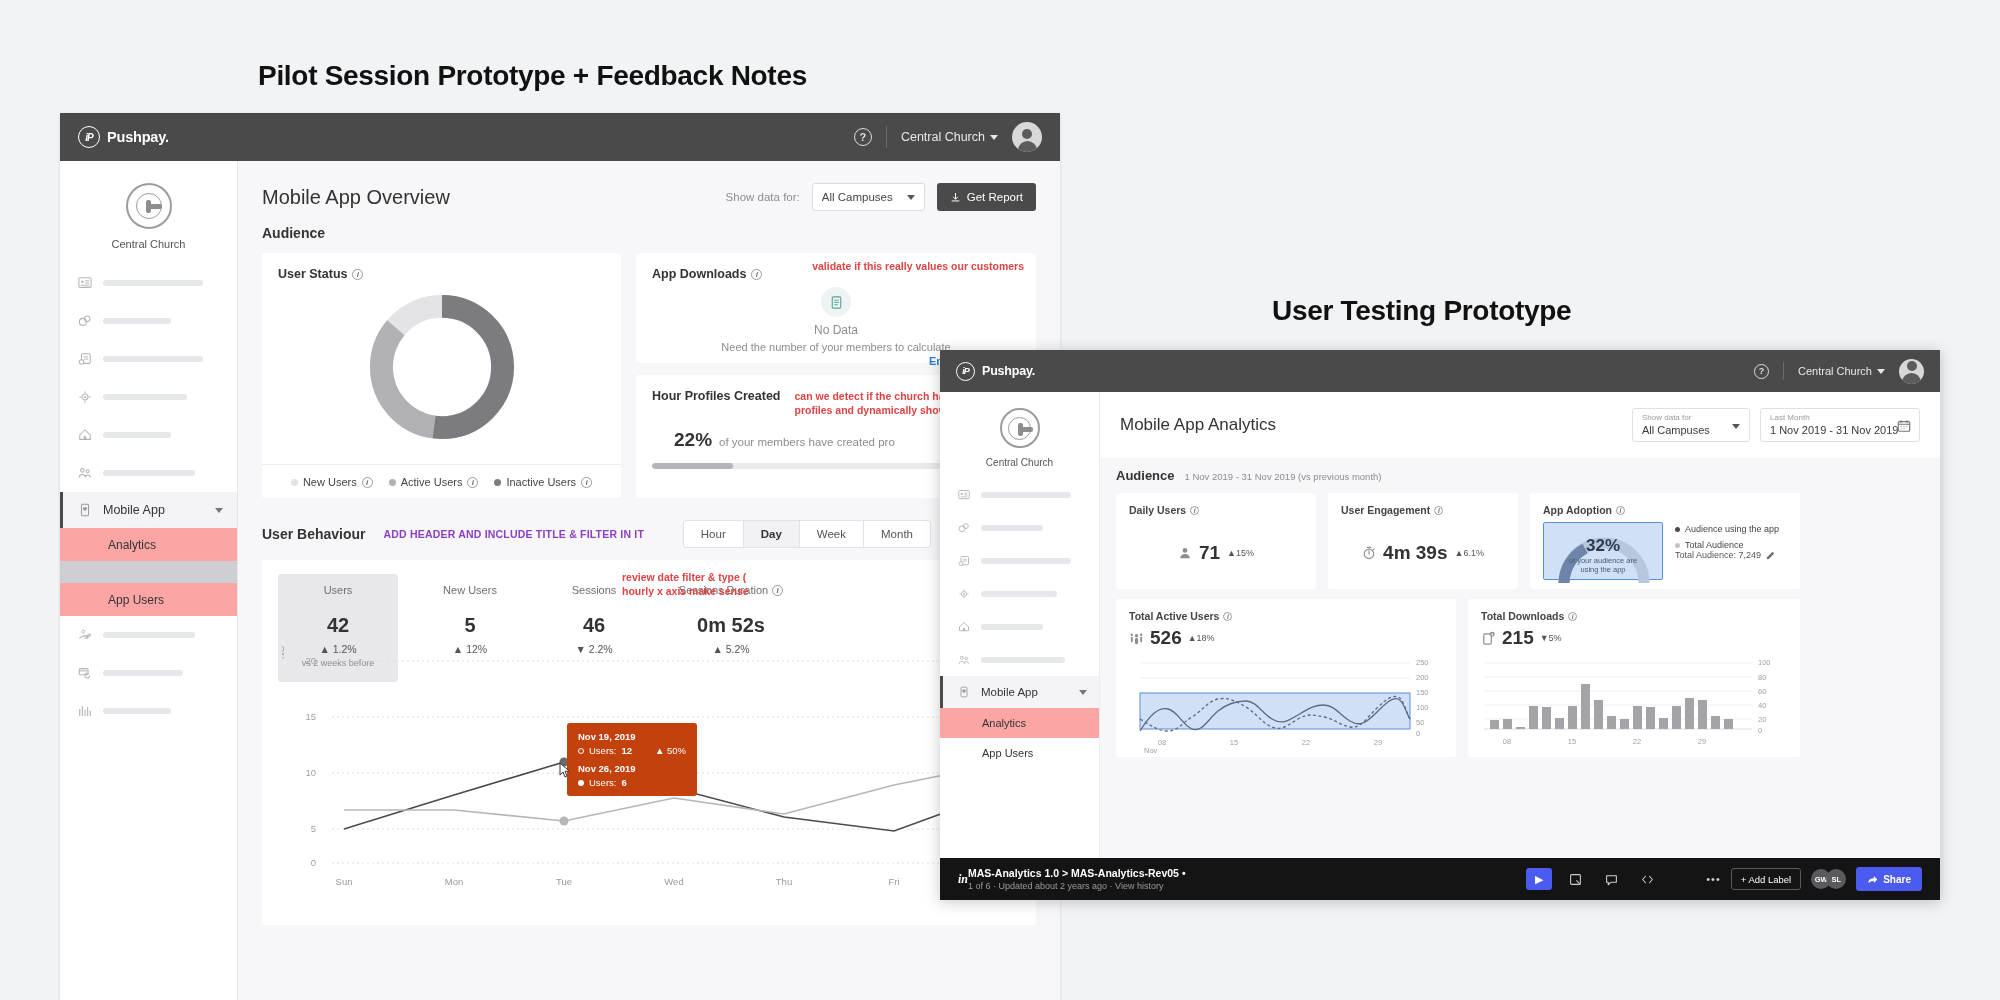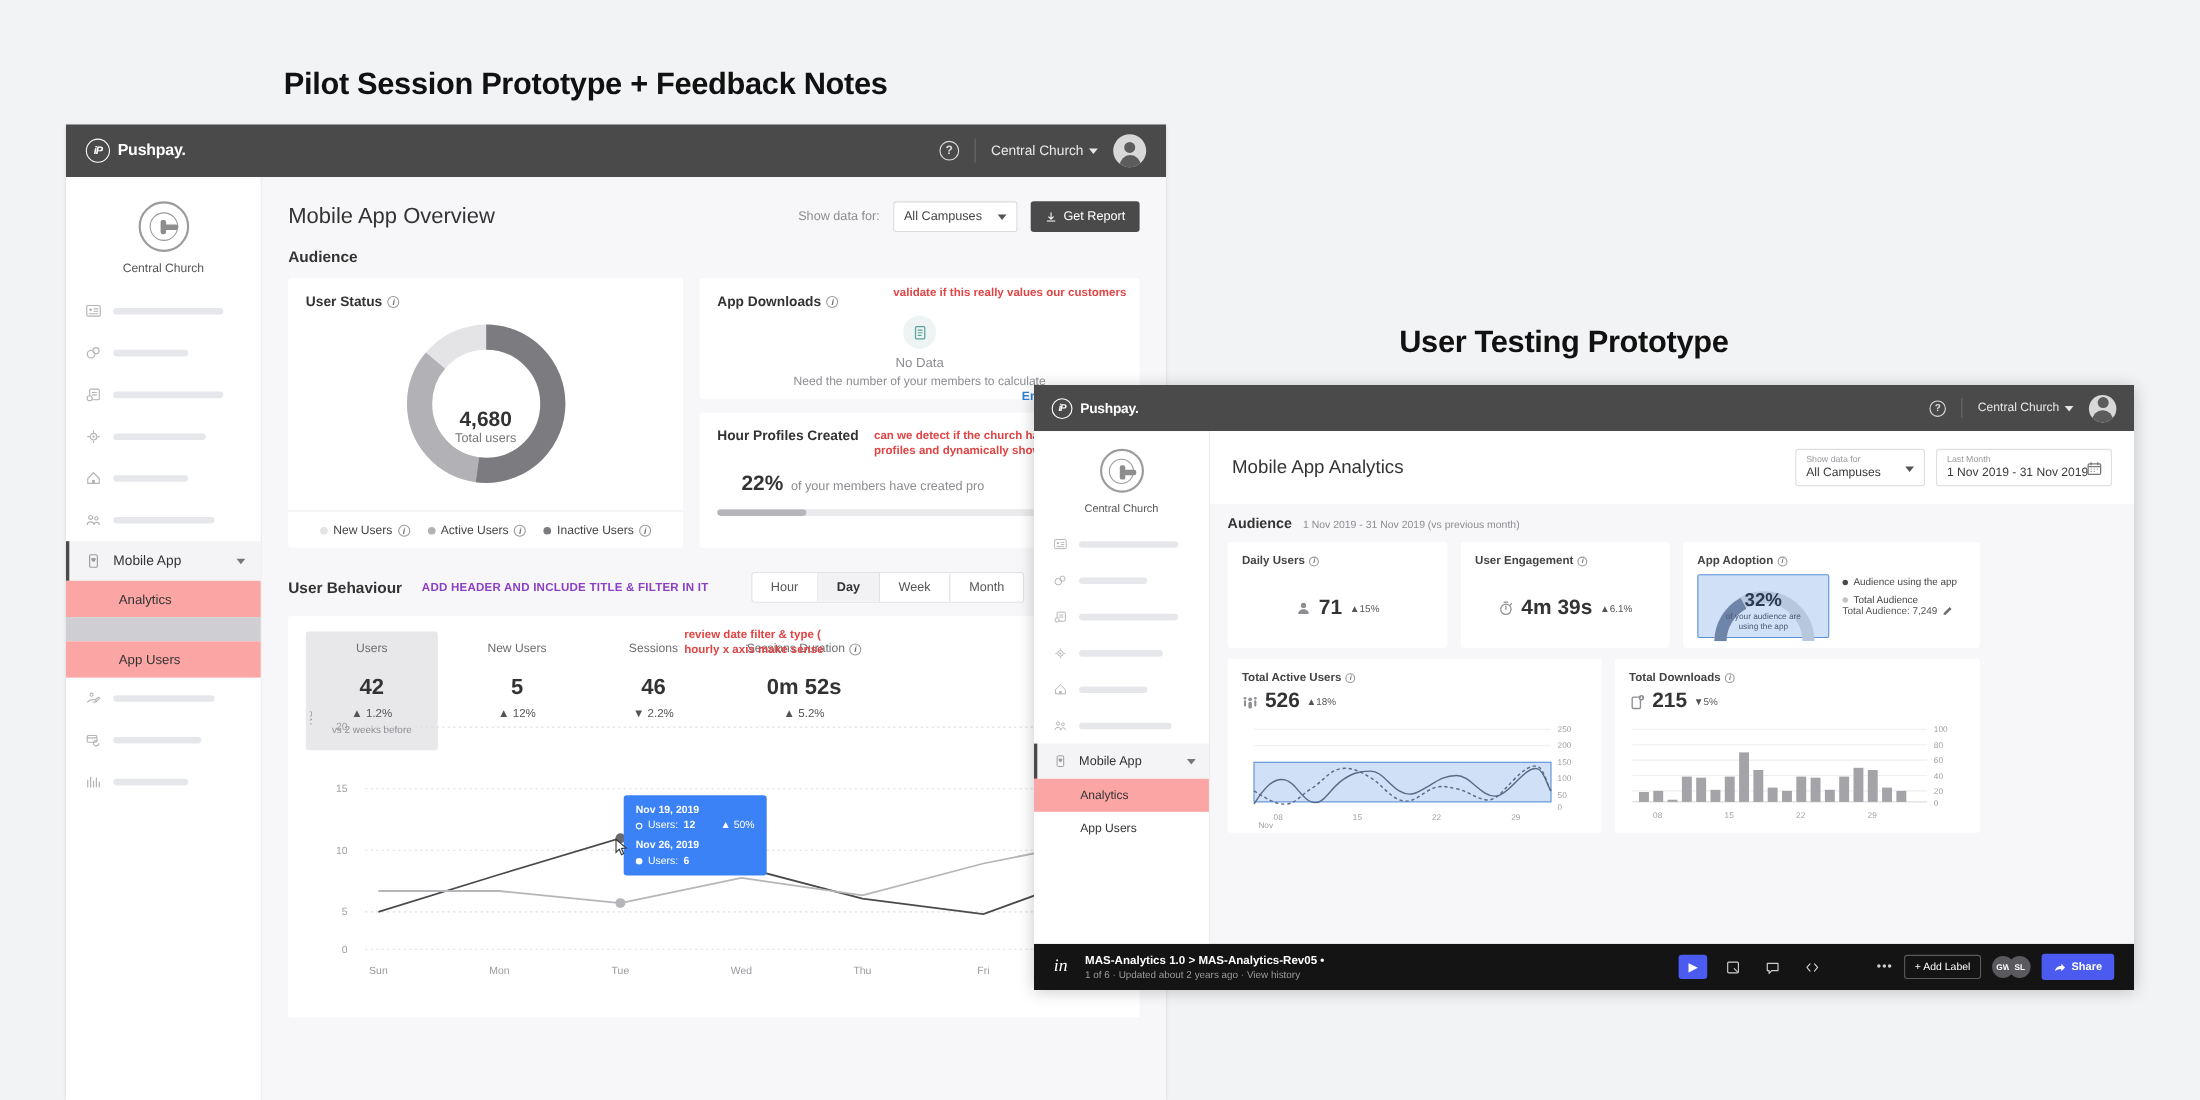--- a/index.html
+++ b/index.html
@@ -178,31 +178,31 @@
   .big-stat { display: flex; align-items: center; gap: 7px; justify-content: center; }
   .big-num { font-size: 19px; font-weight: bold; color: #333; }
   .chg-up { font-size: 9px; color: #555; }
 
   .adopt-box { background: #cfe0f7; border: 1px solid #5b8fd6; border-radius: 2px; position: relative; }
   .adopt-pct { font-size: 17px; font-weight: bold; color: #2b3a52; }
   .adopt-sub { font-size: 7.5px; color: #4a5a73; line-height: 1.25; }
 
   
   .invision { height: 42px; background: #141414; display: flex; align-items: center; padding: 0 18px; color: #fff; }
-  .iv-logo { font-style: italic; font-weight: normal; font-size: 16px; margin-right: 16px; font-family: "Liberation Serif", serif; }
+  .iv-logo { font-style: italic; font-weight: bold; font-size: 12px; font-family: "Liberation Serif", serif; }
   .iv-l1 { font-size: 10.5px; font-weight: bold; }
   .iv-l2 { font-size: 9px; color: #9a9a9e; margin-top: 2px; }
   .iv-right { margin-left: auto; display: flex; align-items: center; gap: 10px; }
   .iv-btn { width: 26px; height: 22px; border-radius: 3px; display: flex; align-items: center; justify-content: center; color: #cfcfd3; font-size: 11px; }
   .iv-play { background: #4b5bf0; color: #fff; }
   .iv-add { border: 1px solid #5a5a5e; border-radius: 3px; height: 22px; padding: 0 9px; display: flex; align-items: center; font-size: 9.5px; }
   .iv-av { width: 20px; height: 20px; border-radius: 50%; background: #5a5a5e; display: flex; align-items: center; justify-content: center; font-size: 7.5px; font-weight: bold; }
   .iv-share { background: #4b5bf0; border-radius: 3px; height: 24px; padding: 0 11px; display: flex; align-items: center; gap: 5px; font-size: 10px; font-weight: bold; }
 
-  .tooltip { position: absolute; background: #3b82f6; color: #fff; border-radius: 3px; padding: 8px 11px; font-size: 9.5px; }
+  .tooltip { position: absolute; background: #c2410c; color: #fff; border-radius: 3px; padding: 8px 11px; font-size: 9.5px; }
   .tt-date { font-weight: bold; font-size: 9.5px; }
   .tt-row { display: flex; align-items: center; gap: 5px; margin-top: 3px; }
   .ax-lab { font-size: 9.5px; fill: #a0a0a4; }
 </style>
 </head>
 <body>
 
 <div class="board-title" id="title-left">Pilot Session Prototype + Feedback Notes</div>
 <div class="board-title" id="title-right">User Testing Prototype</div>
 
@@ -349,24 +349,20 @@
           <div class="card-title">
             <span>User Status</span>
             <span class="info-ic">i</span>
           </div>
           <div class="donut-wrap">
             <svg width="160" height="160" viewBox="0 0 42 42">
               <circle cx="21" cy="21" r="15.9" fill="none" stroke="#e4e4e6" stroke-width="6"></circle>
               <circle cx="21" cy="21" r="15.9" fill="none" stroke="#b2b2b6" stroke-width="6" stroke-dasharray="34 66" stroke-dashoffset="-52" transform="rotate(-90 21 21)"></circle>
               <circle cx="21" cy="21" r="15.9" fill="none" stroke="#7c7c80" stroke-width="6" stroke-dasharray="52 48" stroke-dashoffset="0" transform="rotate(-90 21 21)"></circle>
             </svg>
-          </div>
-          <div class="donut-center">
-            <div class="donut-val">4,680</div>
-            <div class="donut-sub">Total users</div>
           </div>
           <div class="legend" style="position:absolute;bottom:10px;left:0;right:0">
             <div class="lg">
                 <span class="dot" style="background:#e4e4e6"></span>
                 <span>New Users</span>
                 <span class="info-ic">i</span>
               </div>
             <div class="lg">
                 <span class="dot" style="background:#b2b2b6"></span>
                 <span>Active Users</span>

